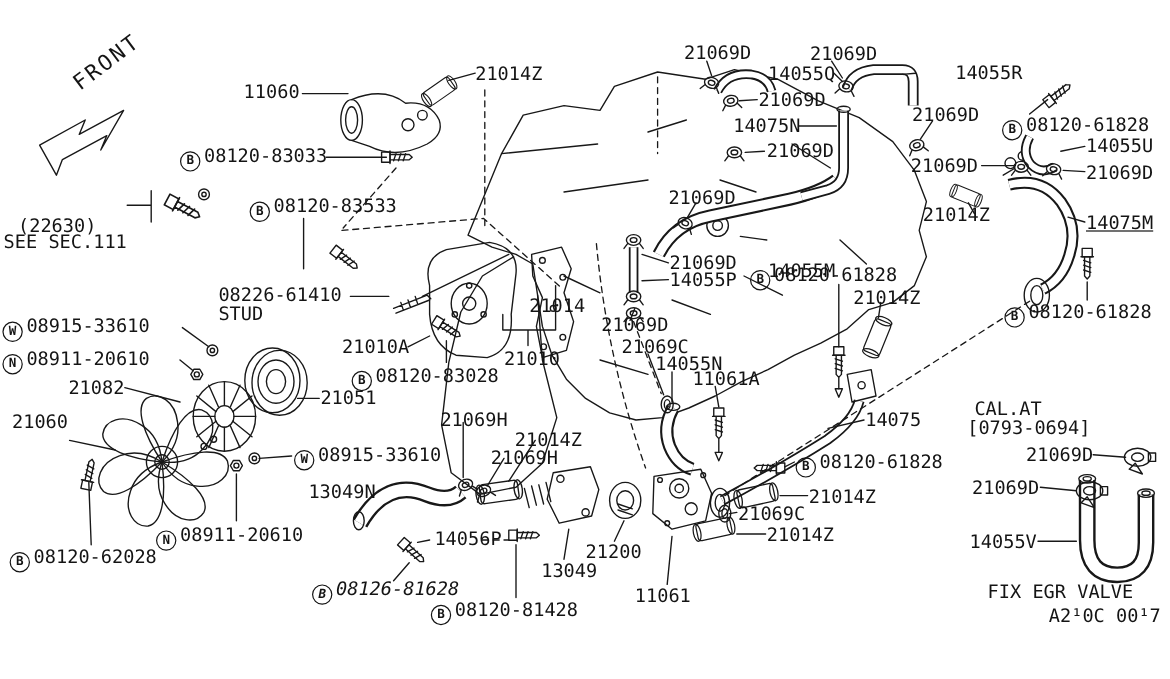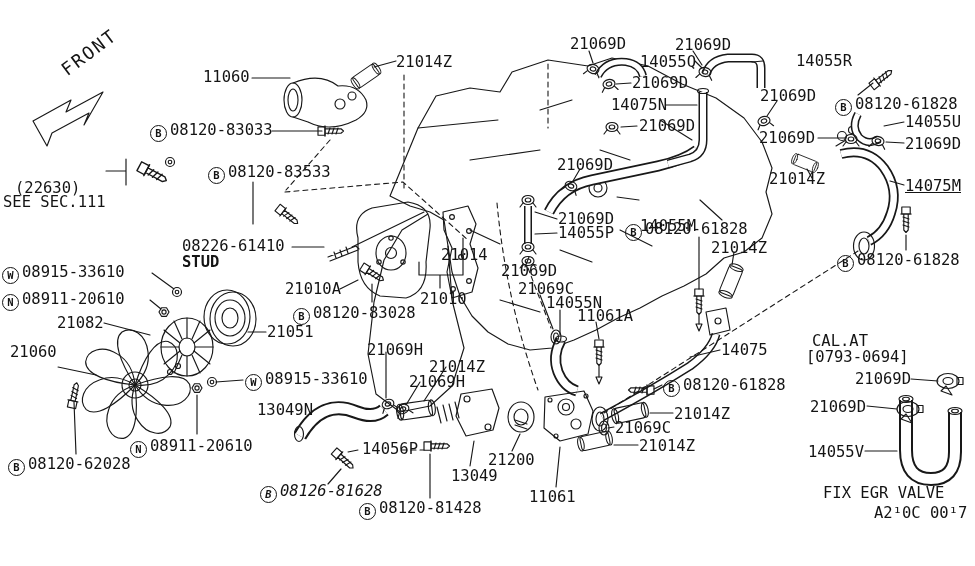--- a/index.html
+++ b/index.html
@@ -316,21 +316,21 @@
   <div class="front-label">FRONT</div>
 
   <div>
       <div class="plabel" style="left: 396px; top: 54px;"><span>21014Z</span></div>
       <div class="plabel" style="left: 203px; top: 69px;"><span>11060</span></div>
       <div class="plabel" style="left: 150px; top: 122px;"><span class="pfx">B</span><span>08120-83033</span></div>
       <div class="plabel" style="left: 208px; top: 164px;"><span class="pfx">B</span><span>08120-83533</span></div>
       <div class="plabel" style="left: 3px; top: 163px; margin-top: 31px;"><span>SEE SEC.111</span></div>
       <div class="plabel" style="left: 15px; top: 180px;"><span>(22630)</span></div>
       <div class="plabel" style="left: 182px; top: 238px;"><span>08226-61410</span></div>
-      <div class="plabel" style="left: 182px; top: 254px; font-weight: bold;"><span>STUD</span></div>
+      <div class="plabel" style="left: 182px; top: 254px;"><span>STUD</span></div>
       <div class="plabel" style="left: 2px; top: 264px;"><span class="pfx">W</span><span>08915-33610</span></div>
       <div class="plabel" style="left: 2px; top: 291px;"><span class="pfx">N</span><span>08911-20610</span></div>
       <div class="plabel" style="left: 57px; top: 315px;"><span>21082</span></div>
       <div class="plabel" style="left: 285px; top: 281px;"><span>21010A</span></div>
       <div class="plabel" style="left: 293px; top: 305px;"><span class="pfx">B</span><span>08120-83028</span></div>
       <div class="plabel" style="left: 441px; top: 247px;"><span>21014</span></div>
       <div class="plabel" style="left: 420px; top: 291px;"><span>21010</span></div>
       <div class="plabel" style="left: 267px; top: 324px;"><span>21051</span></div>
       <div class="plabel" style="left: 10px; top: 344px;"><span>21060</span></div>
       <div class="plabel" style="left: 245px; top: 371px;"><span class="pfx">W</span><span>08915-33610</span></div>

